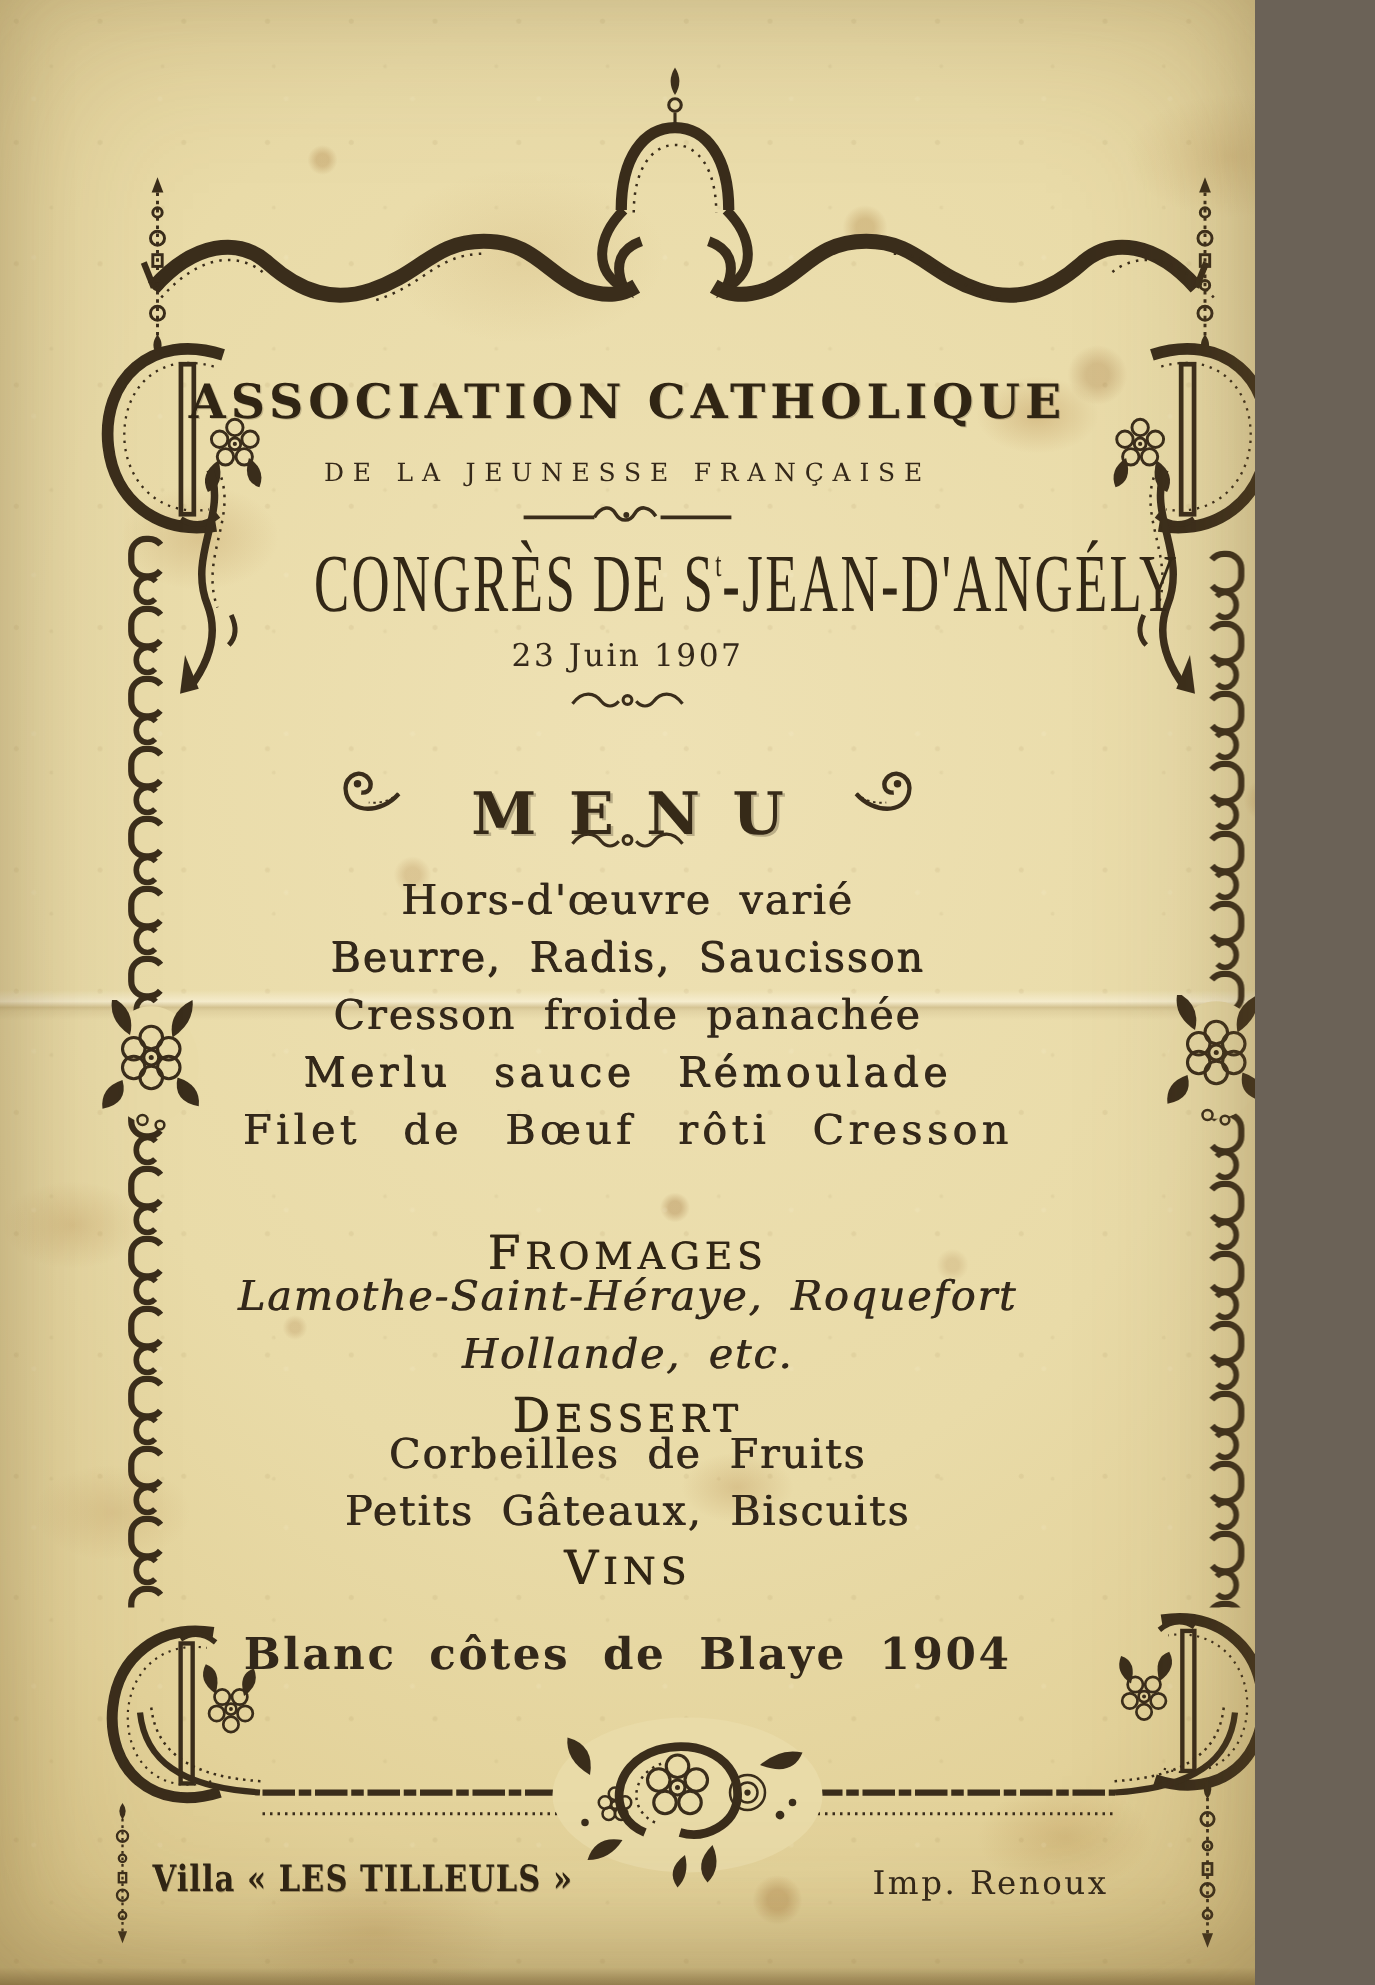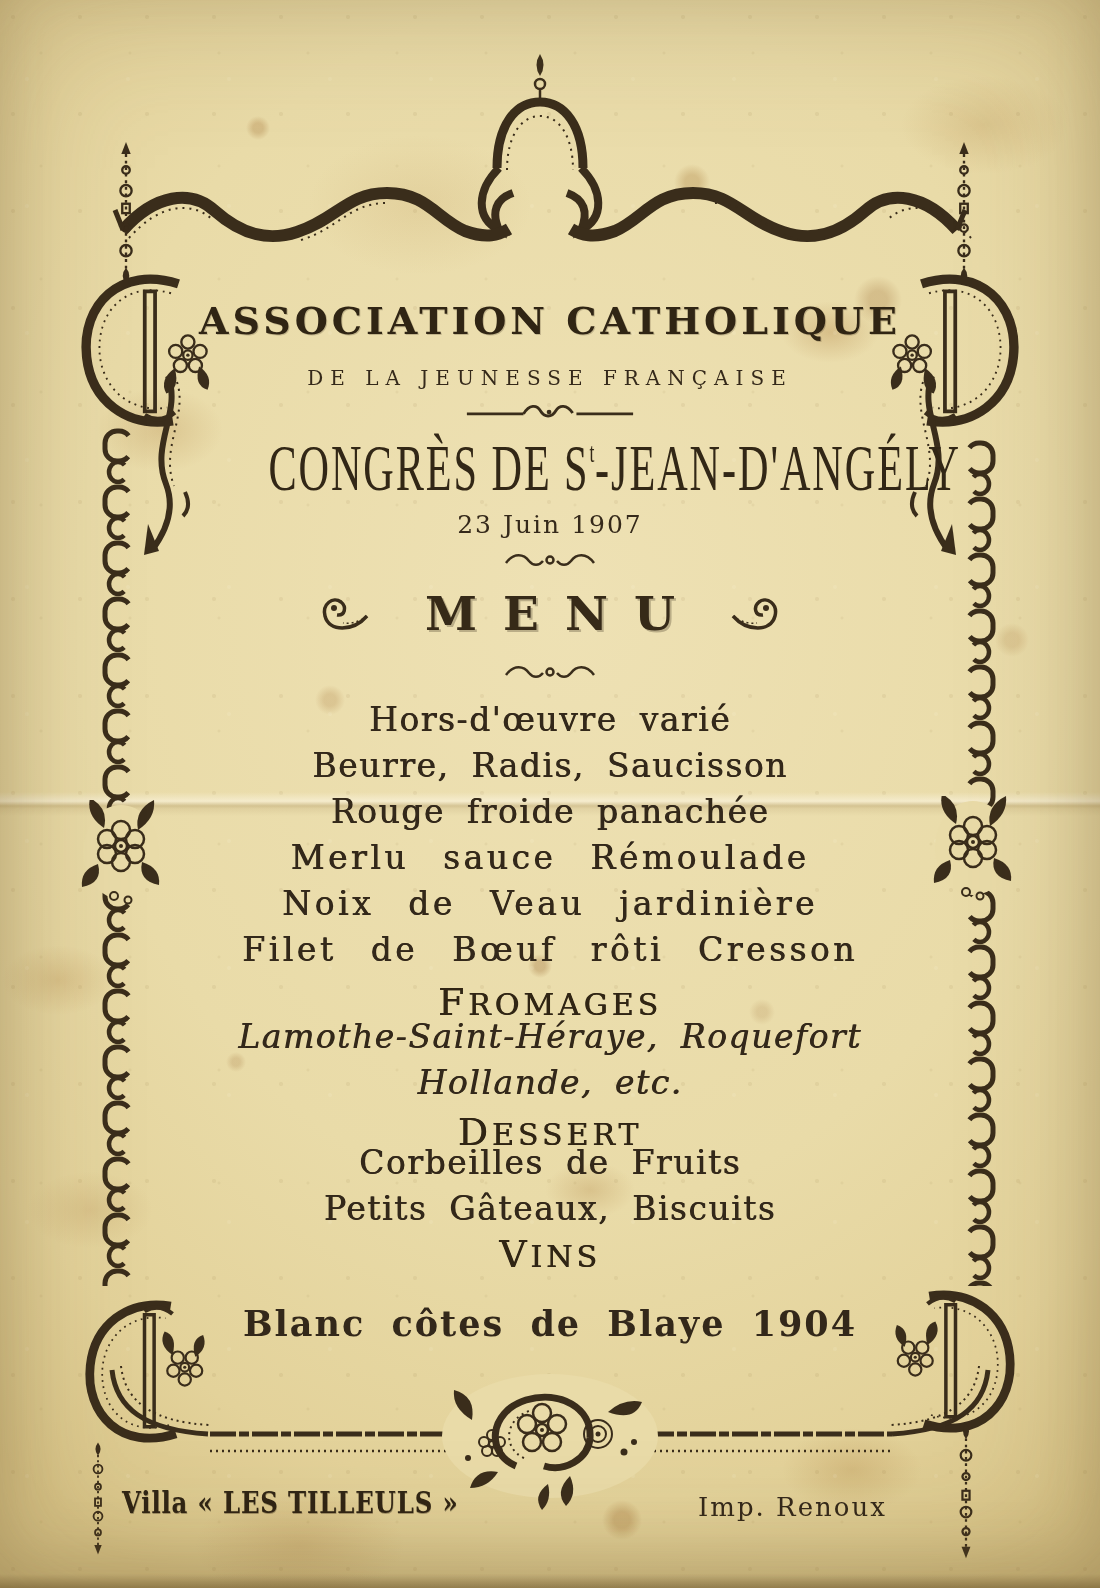--- a/index.html
+++ b/index.html
@@ -1,17 +1,17 @@
 <!DOCTYPE html>
 <html><head>
 <meta charset="utf-8">
 <style>
   html,body { margin:0; padding:0; background:#6b6257; }
   .card {
-    position:relative; width:1100px; height:1588px; overflow:hidden;
+    position:relative; width:1004px; height:1588px; overflow:hidden;
     font-family:"DejaVu Serif", serif; color:#35291a;
     background:
       radial-gradient(ellipse 900px 1100px at 52% 38%, #eee1b4 0%, #e9dba8 55%, #e3d29a 82%, #d8c488 100%);
   }
   
   .stains { position:absolute; inset:0; pointer-events:none;
     background-image:
       radial-gradient(ellipse 120px 70px at 985px 125px, rgba(176,131,66,0.22), transparent 70%),
       radial-gradient(ellipse 160px 100px at 420px 205px, rgba(186,146,81,0.16), transparent 70%),
       radial-gradient(circle at 692px 182px, rgba(165,120,55,0.30) 0 7px, transparent 18px),
@@ -76,21 +76,21 @@
   .rule-row svg { display:inline-block; width:170px; height:24px; color:#3a2d1b; }
   .congress { top:430px; font-family:"Liberation Serif", serif; font-size:66px; font-weight:400;
               color:#32271656; color:#322716; transform:scaleX(0.64); transform-origin:50% 50%; letter-spacing:3px; }
   .congress .sup { font-size:0.42em; vertical-align:28px; letter-spacing:1px; }
   .date { top:510px; font-size:25px; letter-spacing:2px; }
   .squig-row { position:absolute; left:0; right:0; text-align:center; }
   .squig-row svg { display:inline-block; width:96px; height:20px; color:#3a2d1b; }
   .sq1 { top:550px; } .sq2 { top:662px; }
   .menu-row { top:586px; display:flex; justify-content:center; align-items:center; gap:30px; }
   .menu-word { font-weight:bold; font-size:47px; letter-spacing:26px; text-indent:26px;
-               color:#362a18; text-shadow:2px 2px 0 rgba(54,42,24,.28); }
+               color:#362a18; text-shadow:2px 2px 0 rgba(54,42,24,.28);margin-top:38px; }
   .menu-row svg { width:50px; height:44px; color:#3a2d1b; }
   .flip { transform:scaleX(-1); }
 
   .items { line-height:46px; font-size:33px; letter-spacing:1.5px; word-spacing:10px;
            text-shadow:.6px .3px 0 currentColor; color:#33281a;}
   .g1 { top:697px; }
   .sp { letter-spacing:3.5px; word-spacing:20px; }
   .heading { font-size:30px; letter-spacing:4px; color:#30251476; color:#302514;
              text-shadow:.6px .3px 0 currentColor; }
   .heading::first-letter { font-size:1.25em; }
@@ -353,23 +353,22 @@
 
   <div class="squig-row sq2">
     <svg class="flip">
         <use href="#squig"></use>
       </svg>
   </div>
 
   <div class="tb items g1">
     <div>Hors-d'œuvre varié</div>
     <div>Beurre, Radis, Saucisson</div>
-    <div>Rouge froide panachée</div>
+    <div>Cresson froide panachée</div>
     <div class="sp">Merlu sauce Rémoulade</div>
-    <div class="sp">Noix de Veau jardinière</div>
     <div class="sp">Filet de Bœuf rôti Cresson</div>
   </div>
 
   <div class="tb heading h-from">FROMAGES</div>
   <div class="tb items g2">
     <div>Lamothe-Saint-Héraye, Roquefort</div>
     <div>Hollande, etc.</div>
   </div>
 
   <div class="tb heading h-dess">DESSERT</div>

